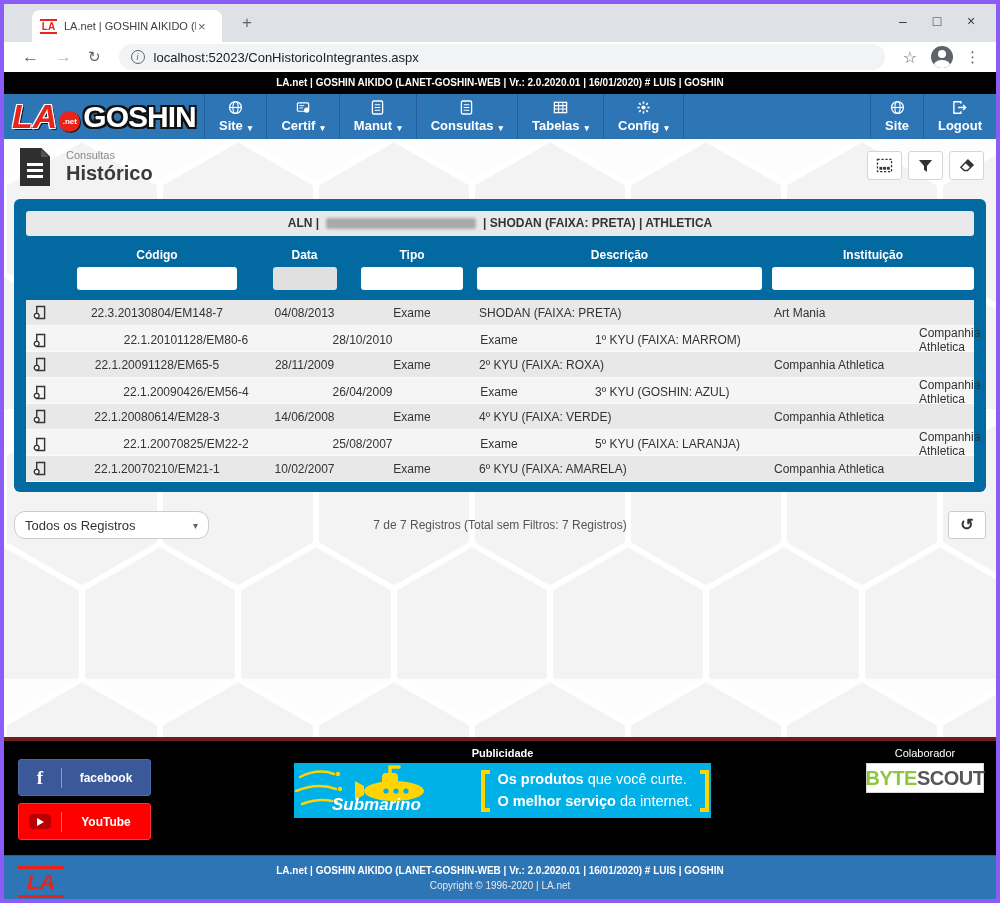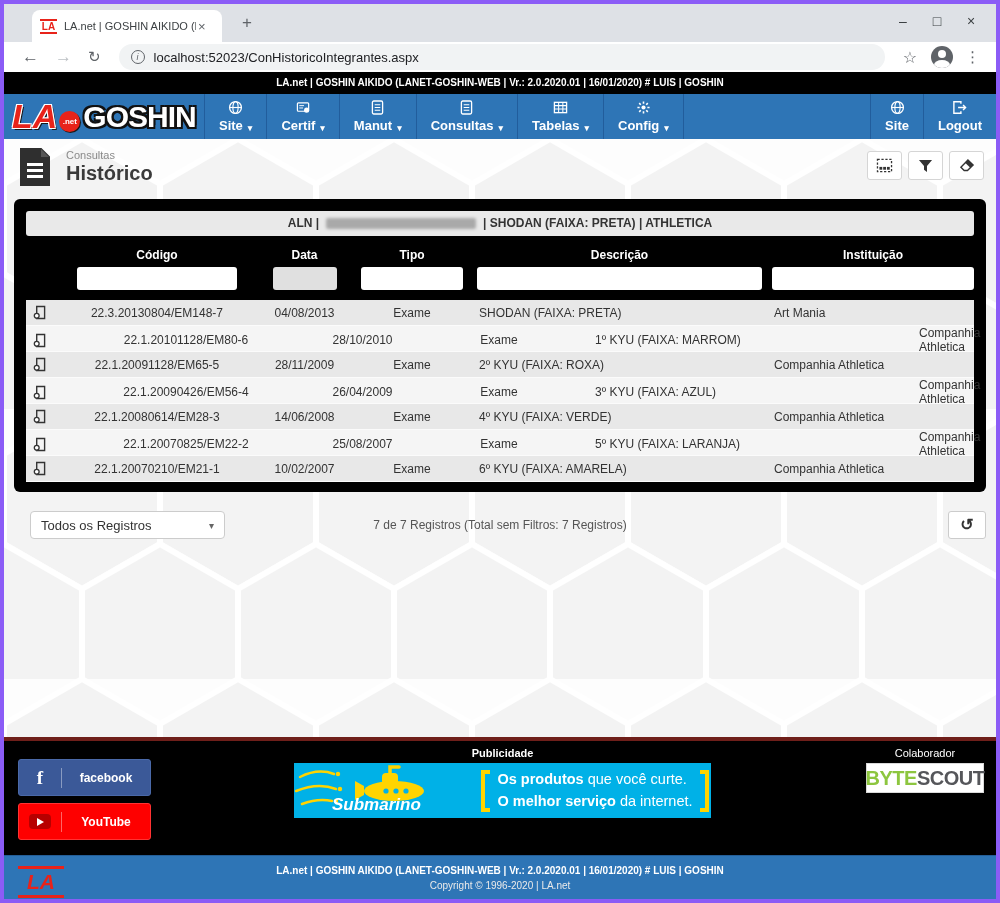--- a/index.html
+++ b/index.html
@@ -60,21 +60,21 @@
 
   .page-header { position:absolute; top:8px; left:14px; display:flex; z-index:1; }
   .ph-text { margin-left:14px; }
   .ph-section { font-size:11px; color:#8a8a8a; margin-top:2px; }
   .ph-title { font-size:20px; font-weight:700; color:#3a3a3a; margin-top:1px; }
 
   .toolbar { position:absolute; top:12px; right:12px; display:flex; gap:6px; z-index:1; }
   .tb-btn { width:35px; height:29px; background:#fff; border:1px solid #d5d5d5; border-radius:3px;
             display:flex; align-items:center; justify-content:center; cursor:pointer; }
 
-  .panel { position:absolute; top:60px; left:10px; right:10px; background:#000000; border-radius:6px;
+  .panel { position:absolute; top:60px; left:10px; right:10px; background:#0369a1; border-radius:6px;
            padding-bottom:10px; z-index:1; }
   .member-bar { margin:12px 12px 0; height:25px; background:#e9e9e9; border-radius:3px; text-align:center;
                 line-height:25px; font-size:12px; font-weight:700; color:#333; }
   .redacted { display:inline-block; width:150px; height:11px; background:#a9a9a9; border-radius:2px;
               filter:blur(1.5px); vertical-align:middle; margin:0 7px; }
 
   .fgrid, .t-row { display:grid; grid-template-columns:26px 190px 85px 110px 285px 1fr; column-gap:10px; }
   .fgrid { margin:12px 12px 0; }
   .fcell { display:flex; flex-direction:column; align-items:center; }
   .flabel { font-size:12px; font-weight:700; color:#fff; margin-bottom:5px; }
@@ -86,22 +86,22 @@
   .rows-wrap { margin:10px 12px 0; background:#fff; }
   .t-row { height:26px; align-items:center; background:#e8e8e8; border-bottom:1px solid #fbfbfb;
            font-size:12px; color:#333; cursor:pointer; }
   .t-row.alt { background:#f5f5f5;gap:39px; }
   .c-ico { display:flex; justify-content:center; }
   .c-code, .c-date, .c-tipo { text-align:center; }
   .c-desc, .c-inst { text-align:left; padding-left:2px; }
 
   .pagination { position:absolute; top:372px; left:10px; right:10px; height:28px; z-index:1; }
   .pg-summary { position:absolute; left:0; right:0; text-align:center; line-height:28px; font-size:12px; color:#555; }
-  .pg-select { position:absolute; left:16px; top:0; width:195px; height:28px; background:#fff; border:1px solid #ccc;
-               border-radius:4px; display:flex; align-items:center; justify-content:space-between;
+  .pg-select { position:absolute; left:0; top:0; width:195px; height:28px; background:#fff; border:1px solid #ccc;
+               border-radius:11px; display:flex; align-items:center; justify-content:space-between;
                padding:0 10px; font-size:13px; color:#333; cursor:pointer; }
   .pg-caret { font-size:10px; color:#666; }
   .pg-refresh { position:absolute; right:0; top:0; width:38px; height:28px; background:#fff; border:1px solid #ccc;
                 border-radius:3px; text-align:center; line-height:26px; font-size:16px; font-weight:700; color:#333; cursor:pointer; }
 
   
   .redline { height:4px; background:#6f1f1a; }
   .footer-black { height:114px; background:#000; position:relative; }
   .sbtn { position:absolute; left:14px; width:133px; height:37px; border-radius:3px; display:flex;
           align-items:center; color:#fff; cursor:pointer; }
@@ -404,21 +404,21 @@
           <div class="t-row alt">
             <span class="c-ico">
               <svg width="13" height="15" viewBox="0 0 14 16">
                 <path d="M4 1.5h8.5v13H4z" fill="none" stroke="#333" stroke-width="1.5"></path>
                 <circle cx="4" cy="11.5" r="2.6" fill="#fff" stroke="#333" stroke-width="1.4"></circle>
               </svg>
             </span>
             <span class="c-code">22.1.20090426/EM56-4</span>
             <span class="c-date">26/04/2009</span>
             <span class="c-tipo">Exame</span>
-            <span class="c-desc">3º KYU (FAIXA: AZUL)</span>
+            <span class="c-desc">3º KYU (GOSHIN: AZUL)</span>
             <span class="c-inst">Companhia Athletica</span>
           </div>
 
           <div class="t-row">
             <span class="c-ico">
               <svg width="13" height="15" viewBox="0 0 14 16">
                 <path d="M4 1.5h8.5v13H4z" fill="none" stroke="#333" stroke-width="1.5"></path>
                 <circle cx="4" cy="11.5" r="2.6" fill="#fff" stroke="#333" stroke-width="1.4"></circle>
               </svg>
             </span>

